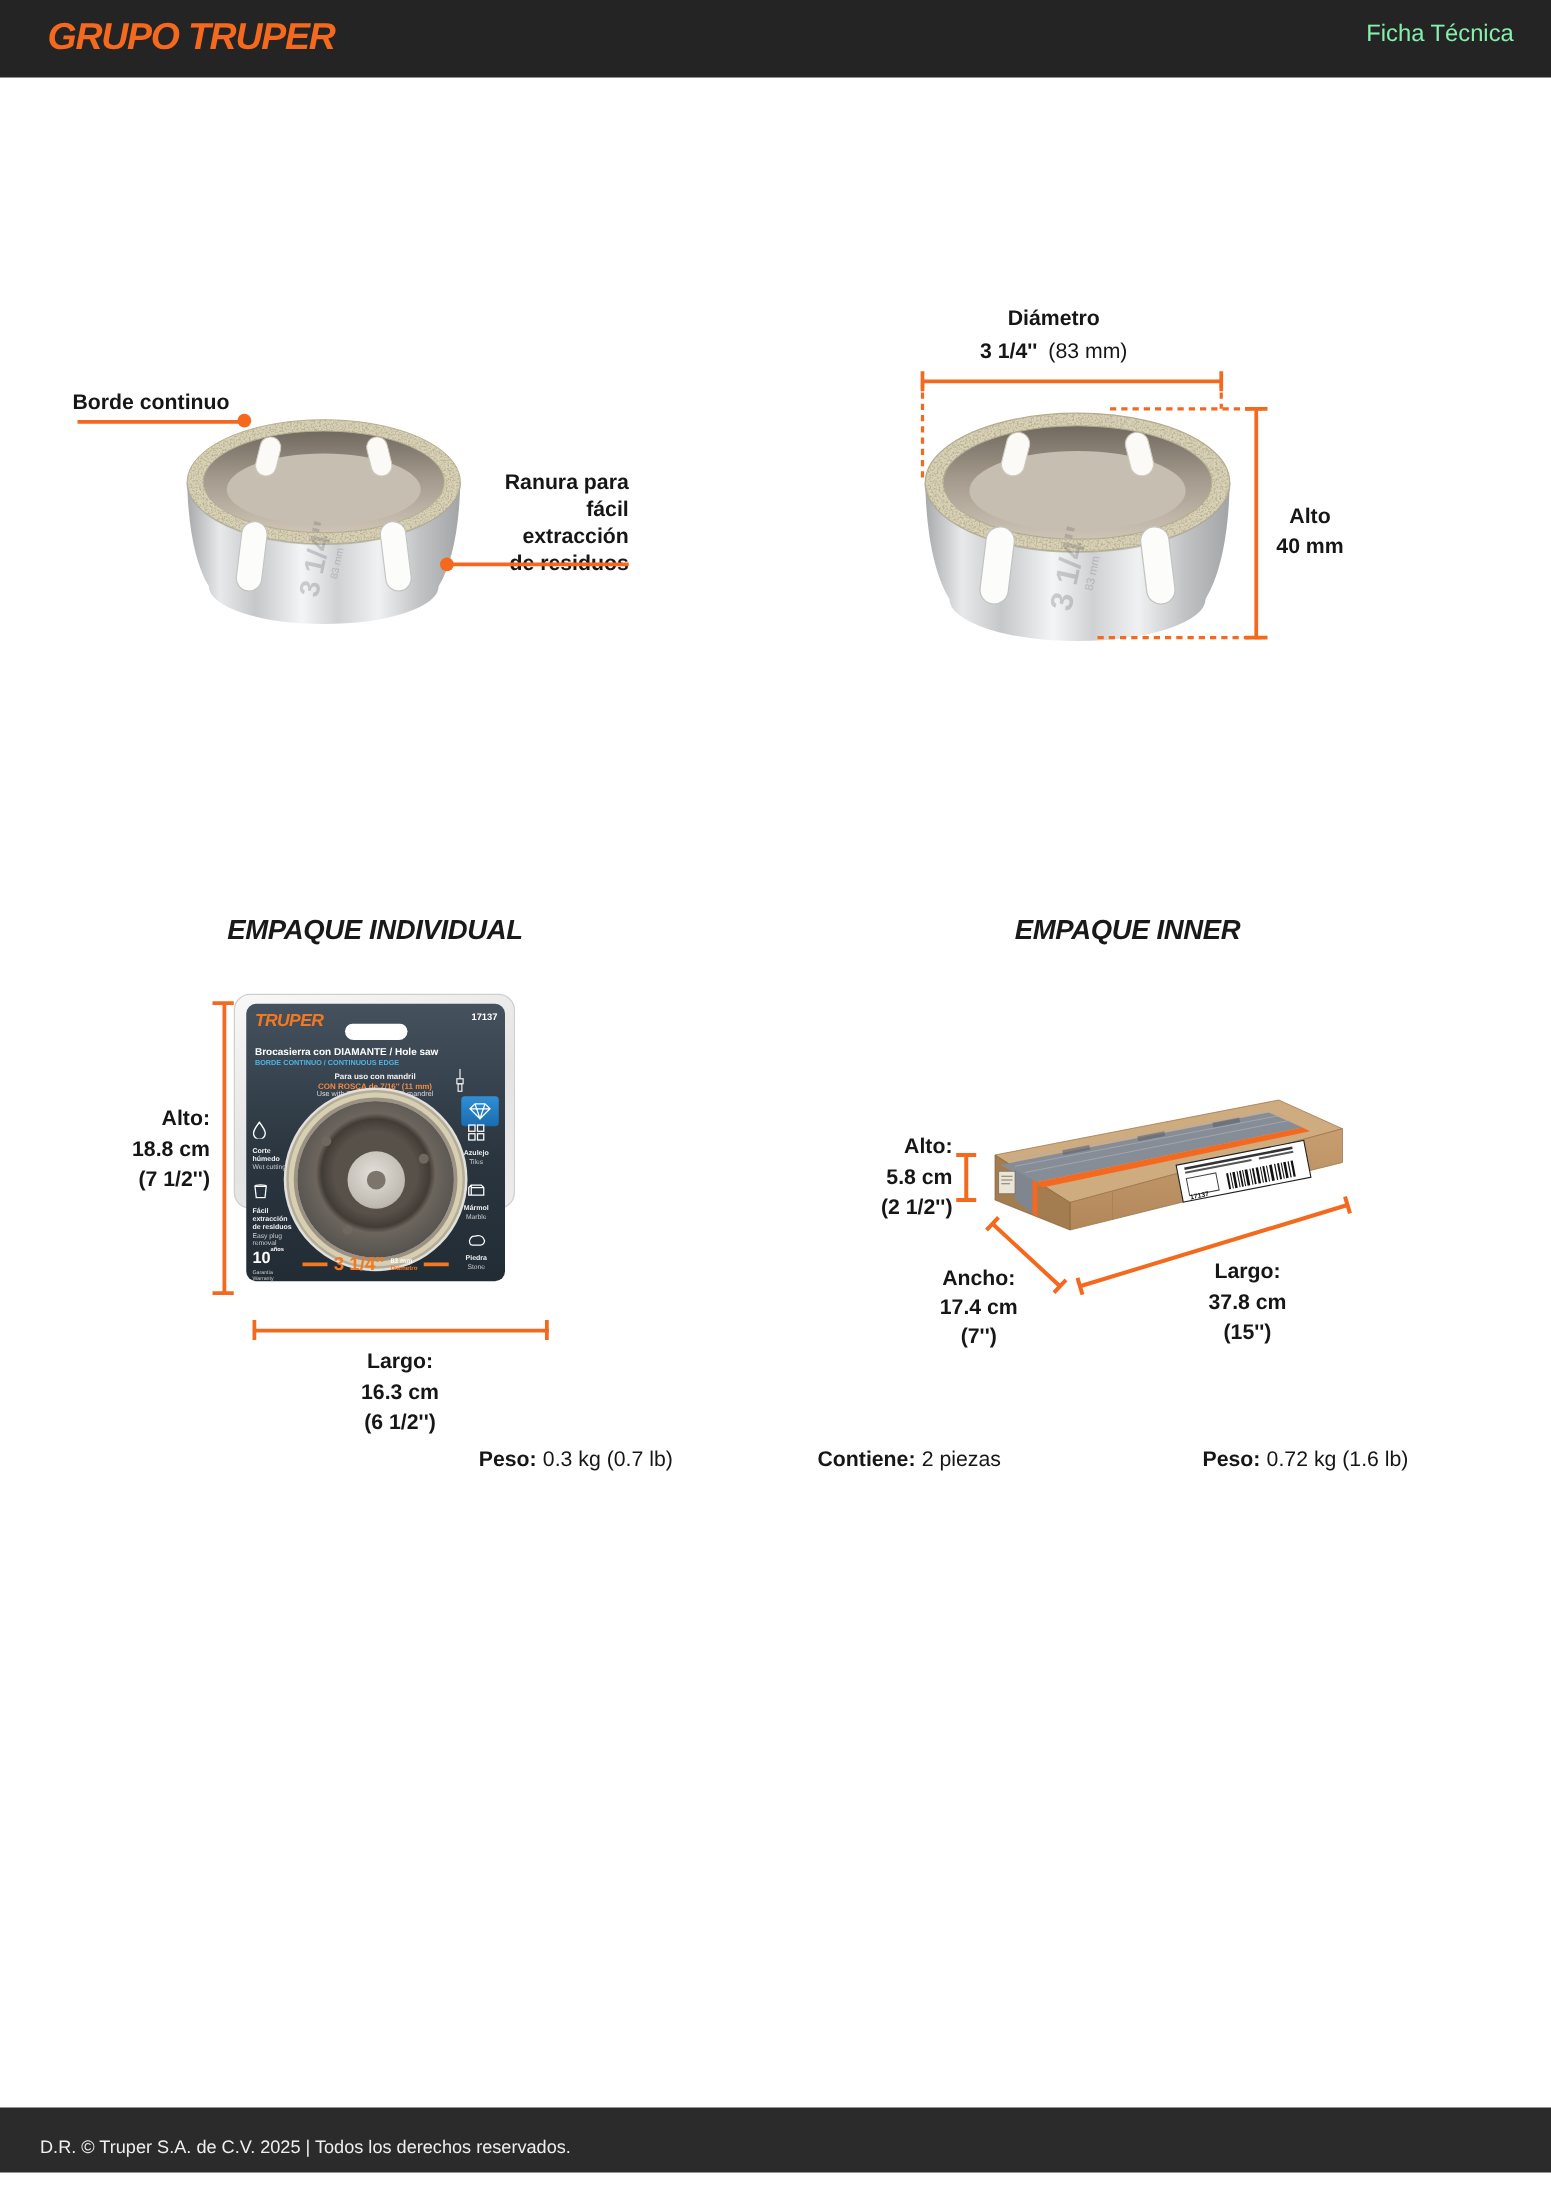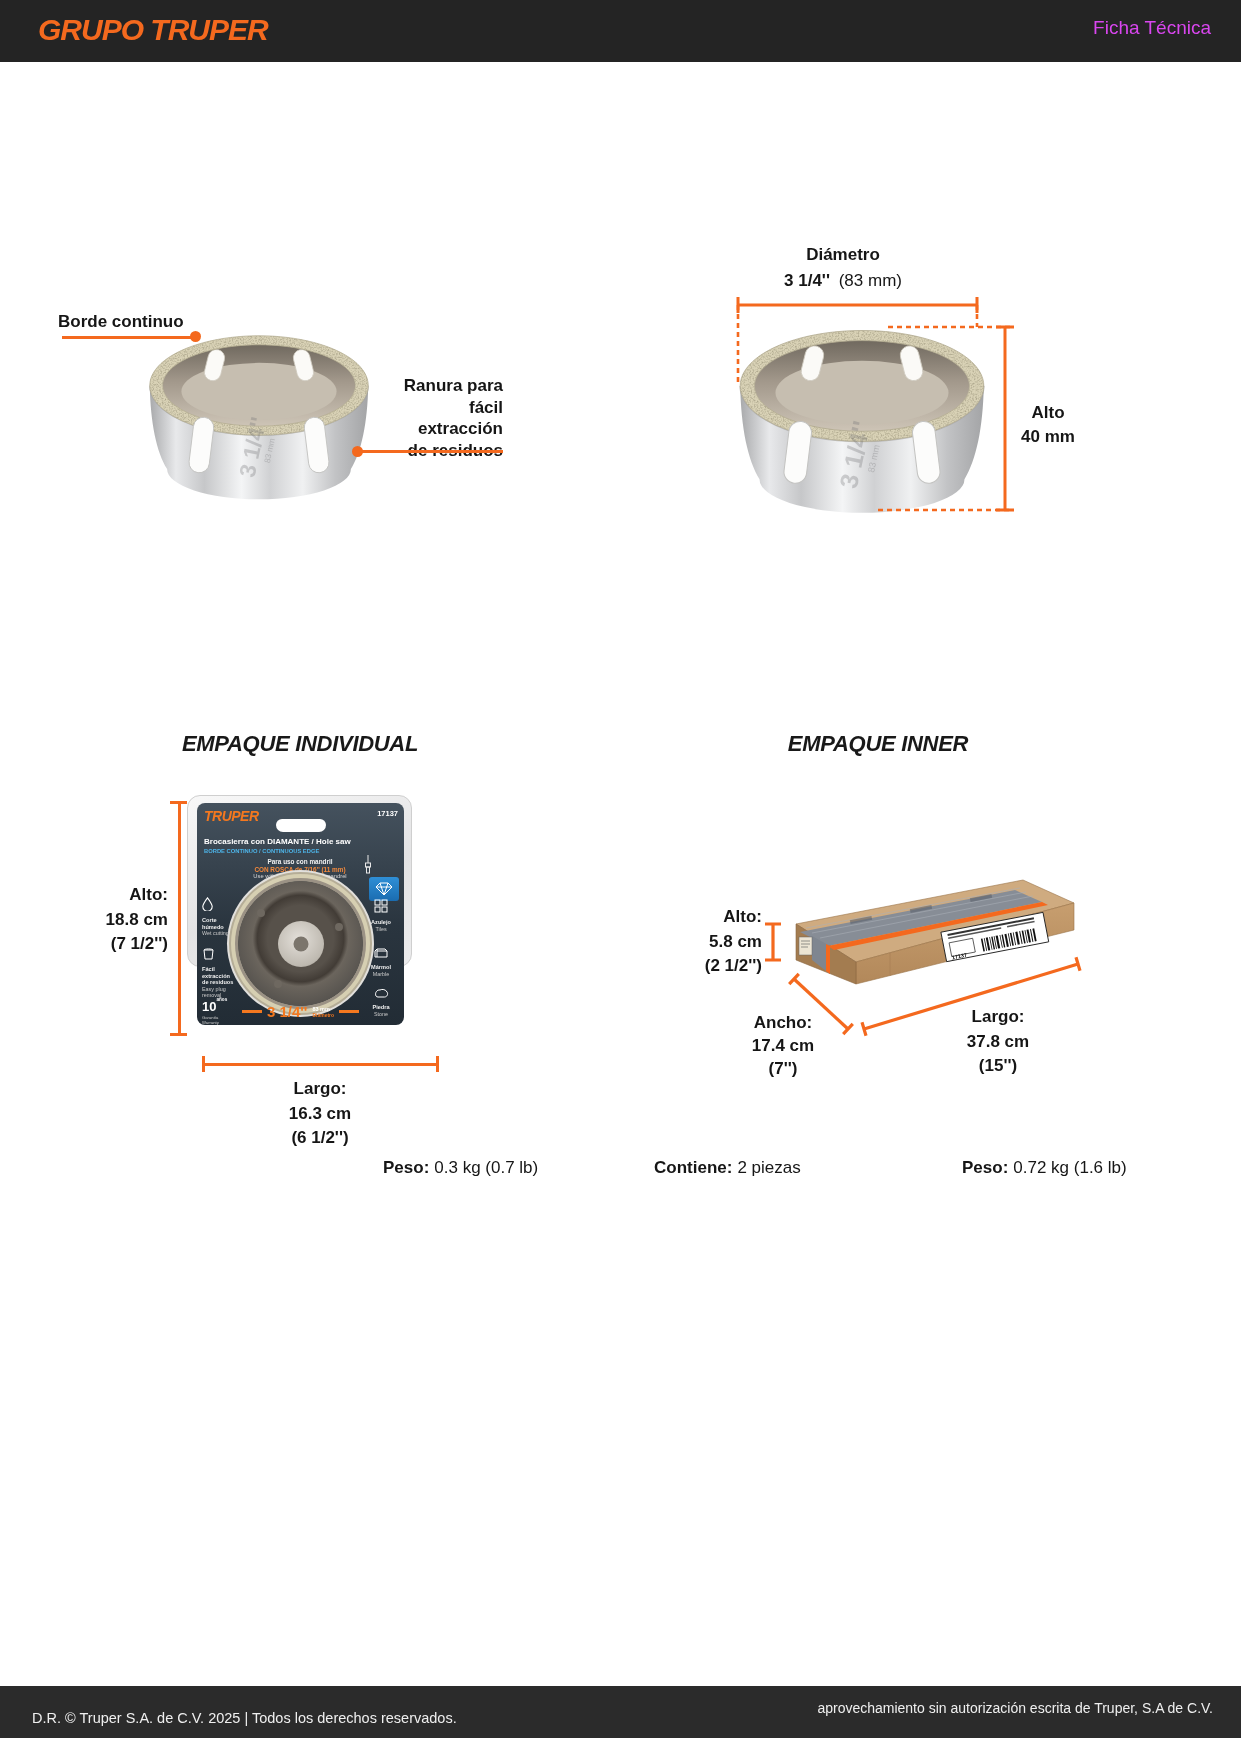--- a/index.html
+++ b/index.html
@@ -4,21 +4,21 @@
 <style>
   * { margin:0; padding:0; box-sizing:border-box; }
   html,body { background:#ffffff; }
   body { font-family:"Liberation Sans", sans-serif; color:#161616; }
   #page { position:relative; width:1241px; height:1754px; background:#ffffff; overflow:hidden; margin:0 auto; }
 
   
   .topbar { position:absolute; left:0; top:0; width:1241px; height:62px; background:#242424; }
   .brand { position:absolute; left:38px; top:13px; font-size:30px; font-weight:700; font-style:italic;
            letter-spacing:-1px; color:#F4691E; }
-  .doctype { position:absolute; right:30px; top:17px; font-size:19px; color:#d946ef; }
+  .doctype { position:absolute; right:30px; top:17px; font-size:19px; color:#86efac; }
   .banner { position:absolute; left:32px; top:91px; width:1175px; height:38px; background:#F4691E; }
   .banner-label { position:absolute; left:13px; top:9px; font-size:17.5px; font-weight:700; color:#ffffff; }
   .footbar { position:absolute; left:0; top:1686px; width:1241px; height:52px; background:#2b2b2b; }
   .foot-left { position:absolute; left:32px; top:24px; font-size:14.5px; color:#efefef; }
   .foot-right { position:absolute; right:28px; top:12px; font-size:14px; color:#efefef; text-align:right; line-height:20px; }
 
   
   .callout { position:absolute; font-size:17px; font-weight:700; color:#161616; line-height:21.5px; }
   .dim-text { position:absolute; font-size:17px; font-weight:700; color:#161616; line-height:24px; text-align:center; }
   .dim-line { position:absolute; background:#F4691E; }
@@ -173,21 +173,21 @@
       <b>3 1/4''</b>
       <span style="font-weight:400; margin-left:4px;">(83 mm)</span>
     </div>
   </div>
   <div class="dim-text" style="left:1010px; top:401px; width:76px;">
     <div>Alto</div>
     <div>40 mm</div>
   </div>
 
   <div class="section-h" style="left:150px; top:731px;">EMPAQUE INDIVIDUAL</div>
-  <div class="section-h" style="left:728px; top:731px;">EMPAQUE INNER</div>
+  <div class="section-h" style="left:752px; top:731px;">EMPAQUE INNER</div>
 
   <div class="blister">
     <div class="card">
       <div class="brand-sm">TRUPER</div>
       <div class="code">17137</div>
       <div class="hang"></div>
       <div class="ptitle">Brocasierra con DIAMANTE / Hole saw</div>
       <div class="psub">BORDE CONTINUO / CONTINUOUS EDGE</div>
       <div class="use">
         <div class="u1">Para uso con mandril</div>
@@ -398,17 +398,16 @@
   <div class="kv" style="left:654px; top:1158px;">
     <b>Contiene:</b><span>2 piezas</span>
   </div>
   <div class="kv" style="left:962px; top:1158px;">
     <b>Peso:</b><span>0.72 kg (1.6 lb)</span>
   </div>
 
   <div class="footbar">
     <div class="foot-left">D.R. © Truper S.A. de C.V. 2025 | Todos los derechos reservados.</div>
     <div class="foot-right">
-      <div>aprovechamiento sin autorización escrita de Truper, S.A de C.V.</div>
     </div>
   </div>
 
 </div>
 
 </body></html>

